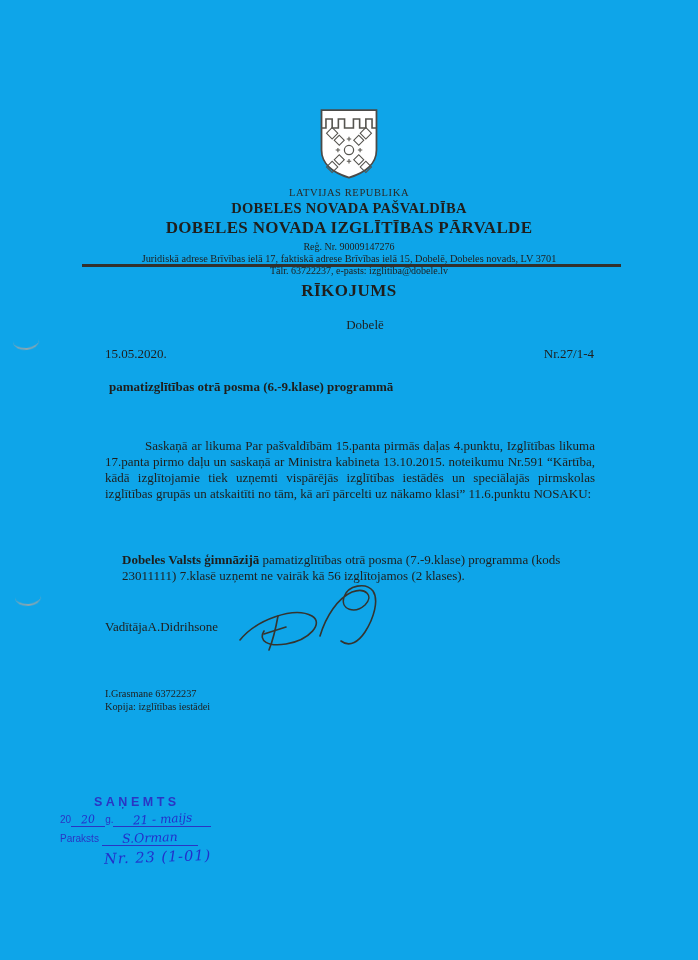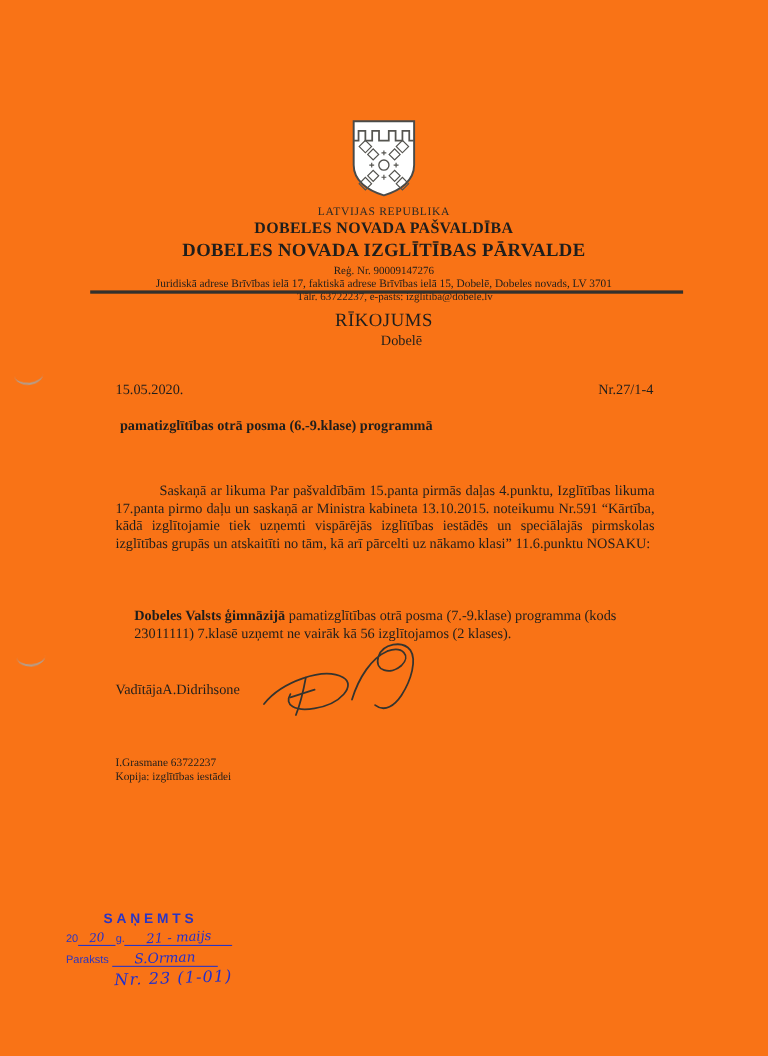--- a/index.html
+++ b/index.html
@@ -1,34 +1,34 @@
 <!DOCTYPE html>
 <html><head>
 <meta charset="utf-8">
 <style>
   html,body { margin:0; padding:0; background:#e9e9e7; }
   .page {
     position:relative; width:698px; height:960px; margin:0 auto;
-    background:#f97316; overflow:hidden;
+    background:#0ea5e9; overflow:hidden;
     font-family:"Liberation Serif", serif; color:#1f1e1c;
   }
   
   .letterhead { position:absolute; top:104px; left:0; width:100%; text-align:center; }
   .emblem { display:block; margin:0 auto 5px auto; }
   .lh-country { font-size:10.5px; letter-spacing:0.6px; color:#2a2926; }
   .lh-org1 { font-size:14.5px; font-weight:700; letter-spacing:0.3px; margin-top:2px; }
   .lh-org2 { font-size:17px; font-weight:700; letter-spacing:0.3px; margin-top:1px; }
   .lh-reg { font-size:10px; margin-top:3px; }
   .lh-addr { font-size:10.3px; margin-top:1px; }
   .lh-tel { font-size:10px; margin-top:1px;padding-left:20px; }
   .rule { position:absolute; top:264px; left:82px; width:539px; height:3px; background:#33312d; }
   
   .doc-head { position:absolute; top:281px; left:0; width:100%; text-align:center; }
-  .doc-title { font-size:17px; font-weight:400; letter-spacing:0.5px; }
-  .doc-place { font-size:13px; margin-top:1px;padding-left:32px; }
+  .doc-title { font-size:17px; font-weight:700; letter-spacing:0.5px; }
+  .doc-place { font-size:13px; margin-top:16px;padding-left:32px; }
   
   .meta-row { position:absolute; top:346px; left:105px; width:489px;
     display:flex; justify-content:space-between; font-size:13px; }
   
   .subject { position:absolute; top:379px; left:105px; width:420px;
     font-weight:700; font-size:13px; line-height:15.2px; }
   .subject .l2 { padding-left:4px; }
   
   .body1 { position:absolute; top:438px; left:105px; width:490px;
     font-size:13px; line-height:15.9px; text-align:justify; text-indent:40px; }
@@ -37,21 +37,21 @@
   .body2 b { font-weight:700; }
   
   .sig-row { position:absolute; top:619px; left:105px; width:489px;
     display:flex; font-size:13px; }
   .signature-svg { position:absolute; top:578px; left:228px; }
   
   .footnotes { position:absolute; top:688px; left:105px; font-size:10.3px; line-height:12.5px; }
   
   .stamp { position:absolute; top:795px; left:60px; width:200px; color:#2a35c4;
     font-family:"Liberation Sans", sans-serif; }
-  .stamp-title { font-weight:700; font-size:12.5px; letter-spacing:3.5px; margin-left:34px;margin-top:33px; }
+  .stamp-title { font-weight:700; font-size:12.5px; letter-spacing:3.5px; margin-left:34px; }
   .stamp-line { margin-top:3px; font-size:10px; white-space:nowrap; }
   .stamp-blank { display:inline-block; border-bottom:1.4px solid #2a35c4;
     text-align:center; vertical-align:baseline; }
   .w-year { width:34px; }
   .w-date { width:98px; }
   .w-sign { width:96px; }
   .hand { font-family:"DejaVu Serif", serif; font-style:italic; color:#2230cb; }
   .hand-year { font-size:11px; display:inline-block; transform:rotate(-4deg); }
   .hand-date { font-size:12px; display:inline-block; transform:rotate(-3deg); }
   .hand-sign { font-size:12.5px; display:inline-block; transform:rotate(-2deg); }

